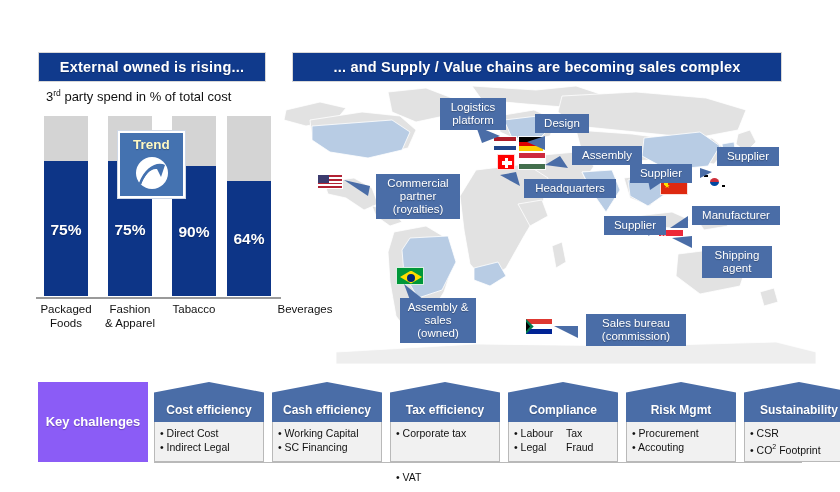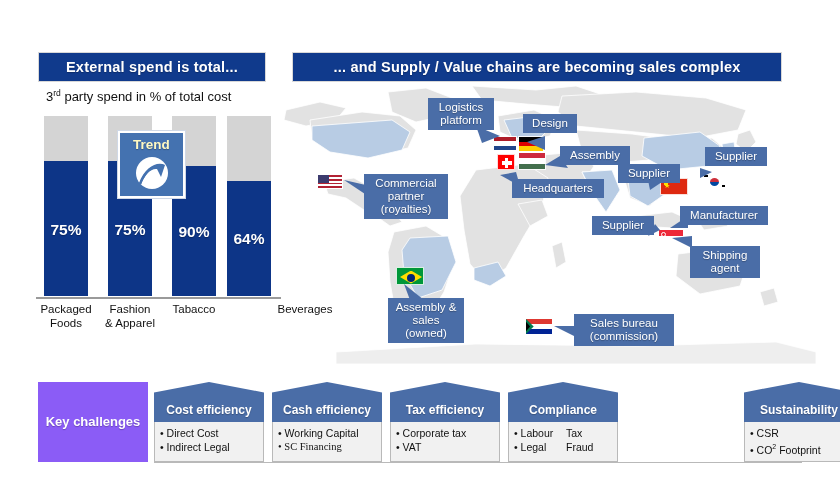--- a/index.html
+++ b/index.html
@@ -81,20 +81,21 @@
   .callout {
     position: absolute;
     background: #4a6da7;
     color: #ffffff;
     font-size: 11.5px;
     line-height: 13px;
     text-align: center;
     padding: 3px 6px;
     text-shadow: 0 1px 1px rgba(0,0,0,.3);
     white-space: pre-line;
+    margin-left: 12px;
   }
 
   
   .flag {
     position: absolute;
     border: 1px solid rgba(255,255,255,.85);
     overflow: hidden;
   }
   .flag > div { position: absolute; left:0; right:0; }
 
@@ -126,21 +127,21 @@
   .chal-body sup { font-size: 7px; vertical-align: super; }
   #chal-underline {
     position: absolute; left: 116px; top: 80px; width: 648px; height: 1px; background: #b9b9b9;
   }
 </style>
 </head>
 <body>
 
 <div id="root">
 
-  <div class="panel-header" id="hdr-left">External spend is total...</div>
+  <div class="panel-header" id="hdr-left">External owned is rising...</div>
 
   <div id="chart-subtitle"><span>3</span><sup>rd</sup><span> party spend in % of total cost</span></div>
 
   <div id="chart-area">
       <div class="bar-slot" style="left: 4px;">
         <div class="bar-track" style="background: rgb(212, 212, 212);"></div>
         <div class="bar-fill" style="height: 135px; background: rgb(13, 53, 135);"></div>
         <div class="bar-value" style="bottom: 57px;">75%</div>
       </div>
       <div class="bar-slot" style="left: 68px;">
@@ -354,45 +355,56 @@
           </div>
         </div>
       </div>
       <div class="chal-col" style="left: 234px; width: 110px;">
         <div class="chal-head">Cash efficiency</div>
         <div class="chal-body">
           <div class="row">
             <div class="c1" style="flex: 1 1 0%;">• Working Capital</div>
           </div>
           <div class="row">
-            <div class="c1" style="flex: 1 1 0%; font-family: Liberation Serif, serif;">• SC Financing</div>
+            <div class="c1" style="flex: 1 1 0%;">• SC Financing</div>
           </div>
         </div>
       </div>
       <div class="chal-col" style="left: 352px; width: 110px;">
         <div class="chal-head">Tax efficiency</div>
         <div class="chal-body">
           <div class="row">
             <div class="c1" style="flex: 1 1 0%;">• Corporate tax</div>
           </div>
           <div class="row">
-            <div class="c1" style="flex: 1 1 0%;">• VAT</div>
+            <div class="c1" style="flex: 1 1 0%; margin-top: 30px;">• VAT</div>
           </div>
         </div>
       </div>
       <div class="chal-col" style="left: 470px; width: 110px;">
         <div class="chal-head">Compliance</div>
         <div class="chal-body">
           <div class="row">
             <div class="c1">• Labour</div>
             <div class="c2">Tax</div>
           </div>
           <div class="row">
             <div class="c1">• Legal</div>
             <div class="c2">Fraud</div>
+          </div>
+        </div>
+      </div>
+      <div class="chal-col" style="left: 588px; width: 110px;">
+        <div class="chal-head">Risk Mgmt</div>
+        <div class="chal-body">
+          <div class="row">
+            <div class="c1" style="flex: 1 1 0%;">• Procurement</div>
+          </div>
+          <div class="row">
+            <div class="c1" style="flex: 1 1 0%;">• Accouting</div>
           </div>
         </div>
       </div>
       <div class="chal-col" style="left: 706px; width: 110px;">
         <div class="chal-head">Sustainability</div>
         <div class="chal-body">
           <div class="row">
             <div class="c1" style="flex: 1 1 0%;">• CSR</div>
           </div>
           <div class="row">

